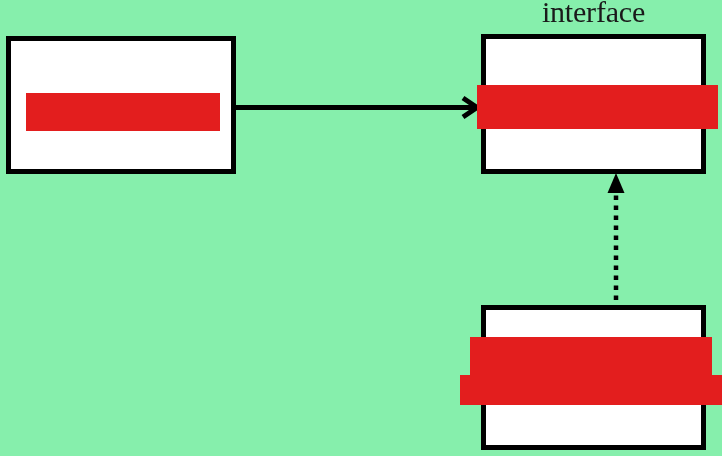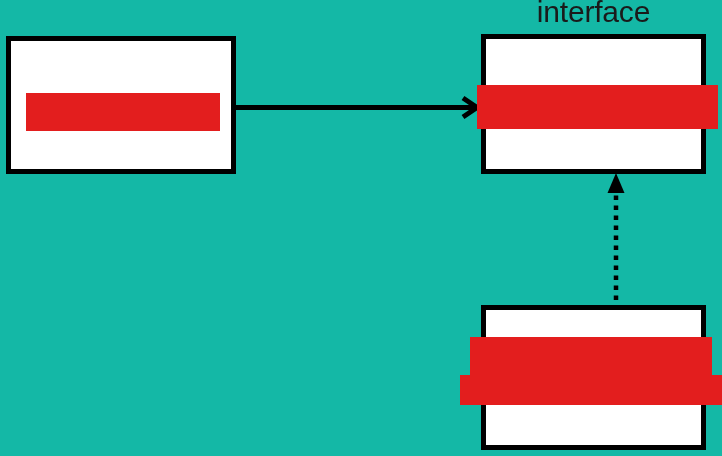--- a/index.html
+++ b/index.html
@@ -8,22 +8,23 @@
     padding: 0;
     background: #ffffff;
   }
   body {
     font-family: "Liberation Sans", sans-serif;
   }
   #canvas {
     position: relative;
     width: 722px;
     height: 456px;
-    background: #14b8a6;
+    background: #86efac;
     overflow: hidden;
+    font-family: Liberation Serif, serif;
   }
 
   
   .node-box {
     position: absolute;
     box-sizing: border-box;
     background: #ffffff;
     border: 5px solid #000000;
   }
   #box-source       { left: 6px;   top: 36px;  width: 230px; height: 138px; }

